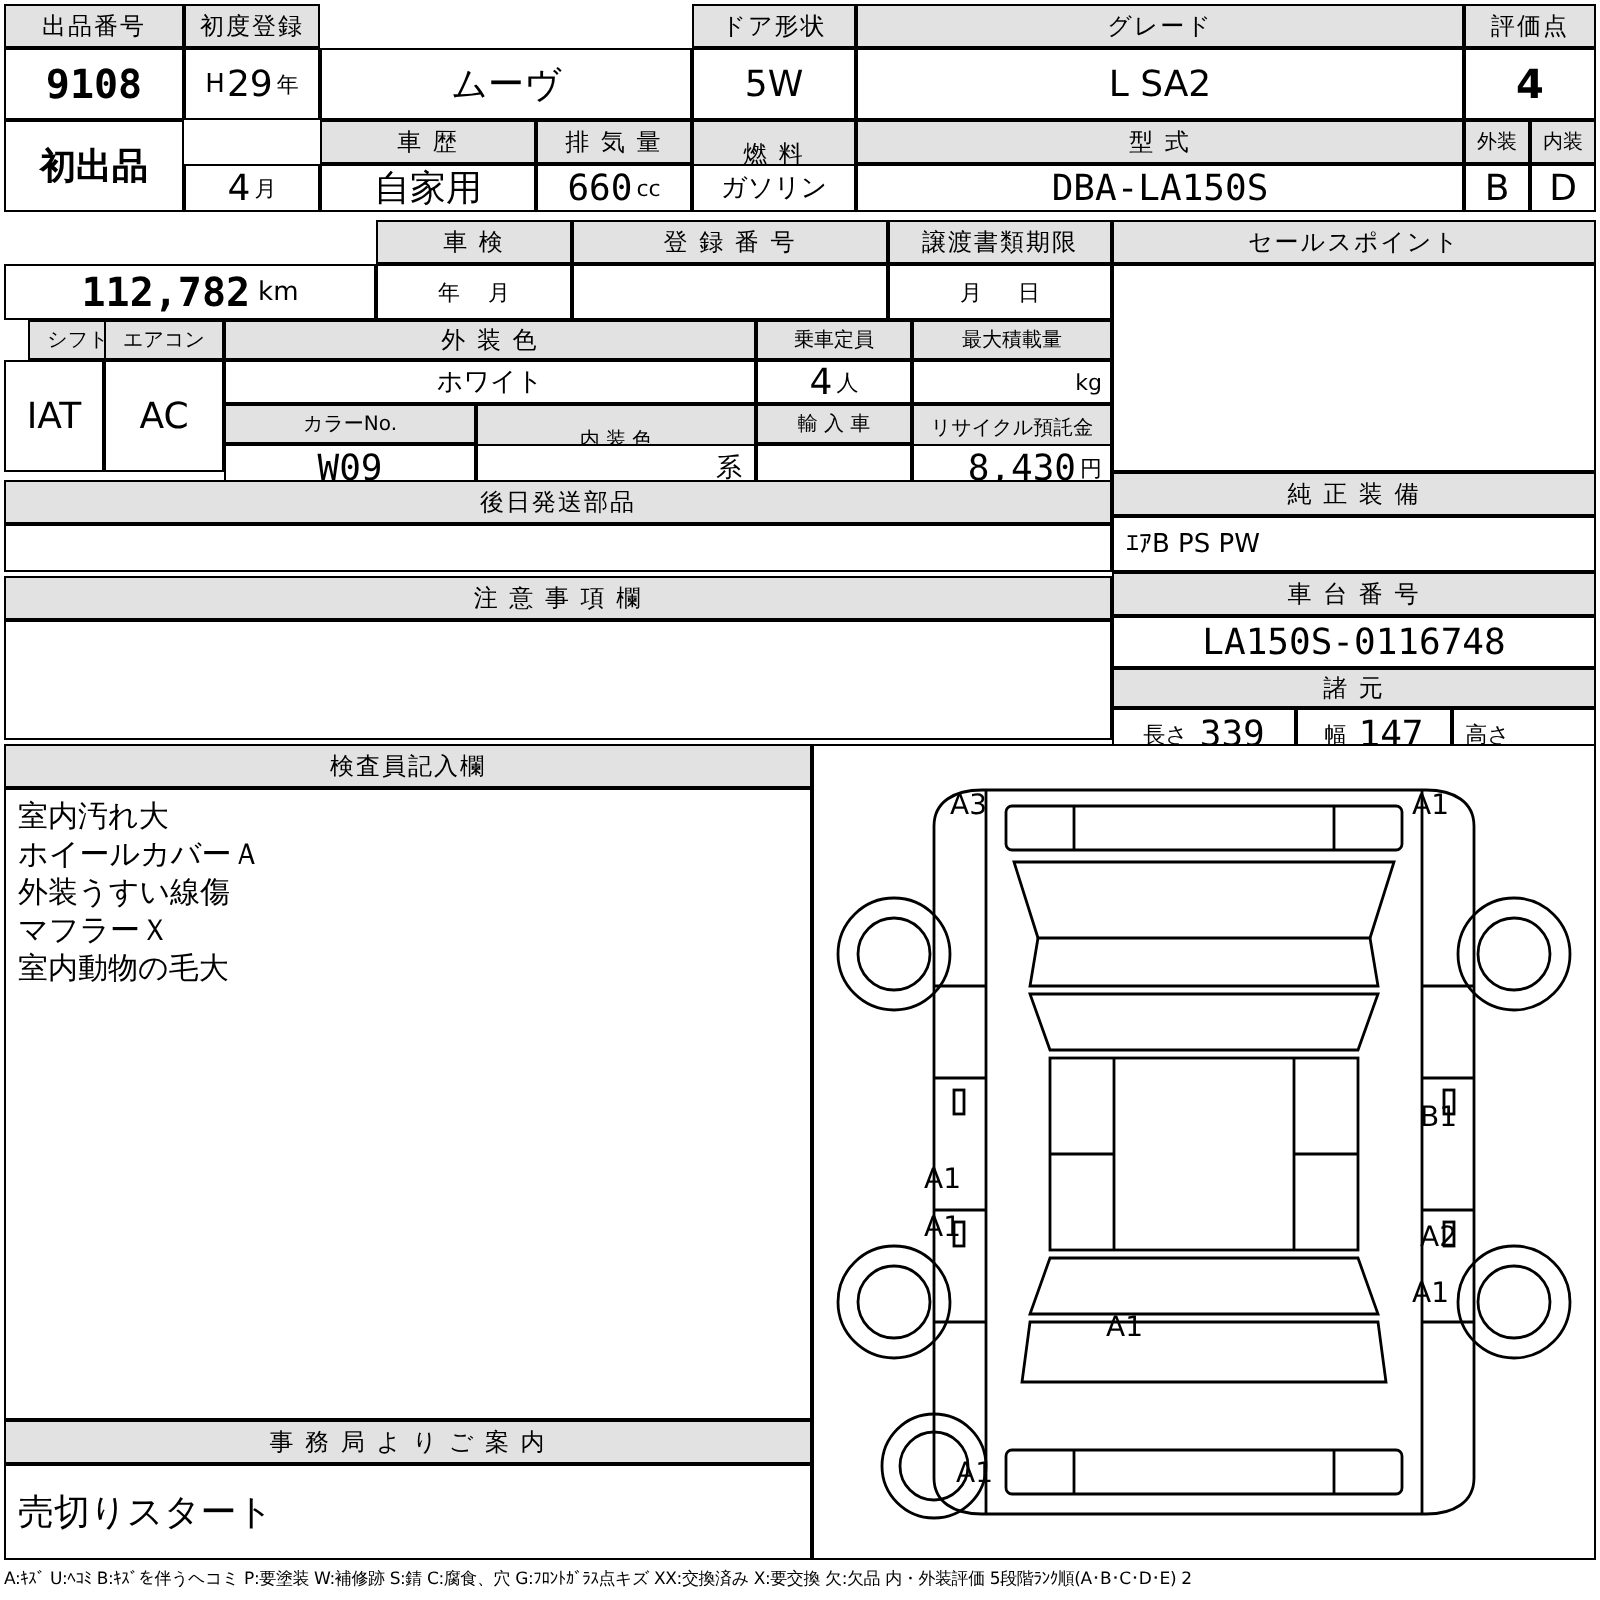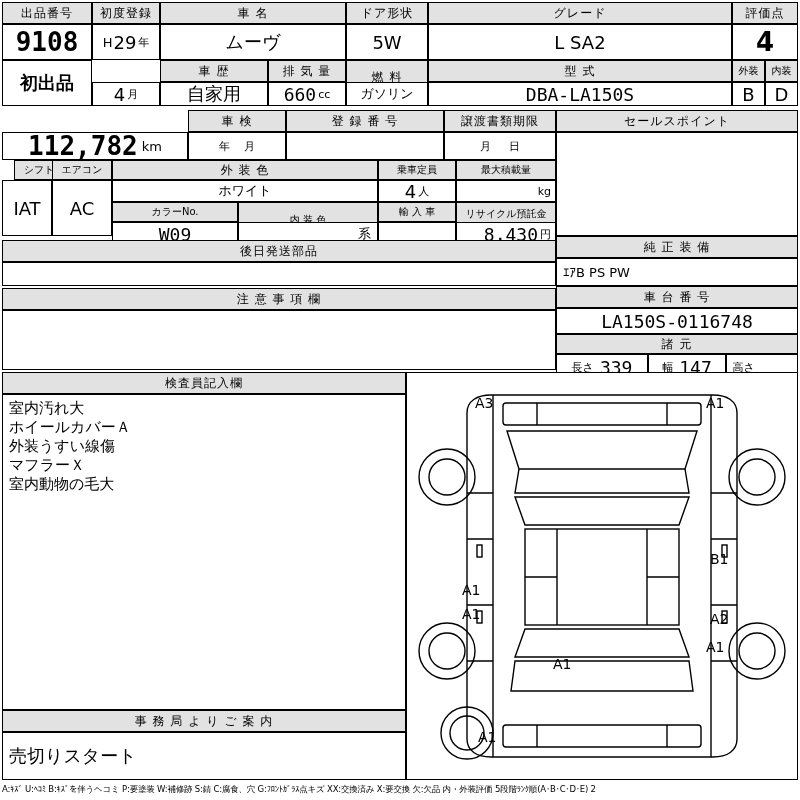--- a/index.html
+++ b/index.html
@@ -36,21 +36,21 @@
     letter-spacing: 1px;
   }
   .hdr-sm { font-size: 10px; letter-spacing: 0px; }
   .val {
     display: flex;
     align-items: center;
     font-size: 17px;
   }
   .val-c { justify-content: center; }
   .val-l { justify-content: flex-start; padding-left: 6px; }
-  .big { font-size: 26px; font-weight: bold; }
+  .big { font-size: 20px; font-weight: bold; }
   .mid { font-size: 18px; }
   .sm { font-size: 13px; }
   .xs { font-size: 11px; }
   .mono { font-family: "DejaVu Sans Mono", "Liberation Mono", monospace; }
   .unit { font-size: 11px; margin-left: 2px; }
   .list-line { font-size: 15px; line-height: 19px; padding-left: 6px; white-space: nowrap; }
   .footnote {
     position: absolute;
     font-size: 8.5px;
     left: 2px;
@@ -66,21 +66,20 @@
   }
   svg { display: block; }
 </style>
 </head>
 <body>
 
 <div class="sheet">
 
   <div class="box hdr" style="left:2px;  top:2px;  width:90px;  height:22px;">出品番号</div>
   <div class="box hdr" style="left:92px; top:2px;  width:68px;  height:22px;">初度登録</div>
-  <div class="box hdr" style="left:160px;top:2px;  width:186px; height:22px;">車 名</div>
   <div class="box hdr" style="left:346px;top:2px;  width:82px;  height:22px;">ドア形状</div>
   <div class="box hdr" style="left:428px;top:2px;  width:304px; height:22px;">グレード</div>
   <div class="box hdr" style="left:732px;top:2px;  width:66px;  height:22px;">評価点</div>
 
   <div class="box val val-c" style="left:2px;  top:24px; width:90px;  height:36px;">
     <span class="big mono">9108</span>
   </div>
   <div class="box val val-c" style="left:92px; top:24px; width:68px;  height:36px;">
     <span class="sm">H</span>
     <span class="mid" style="margin-left:1px;">29</span>

